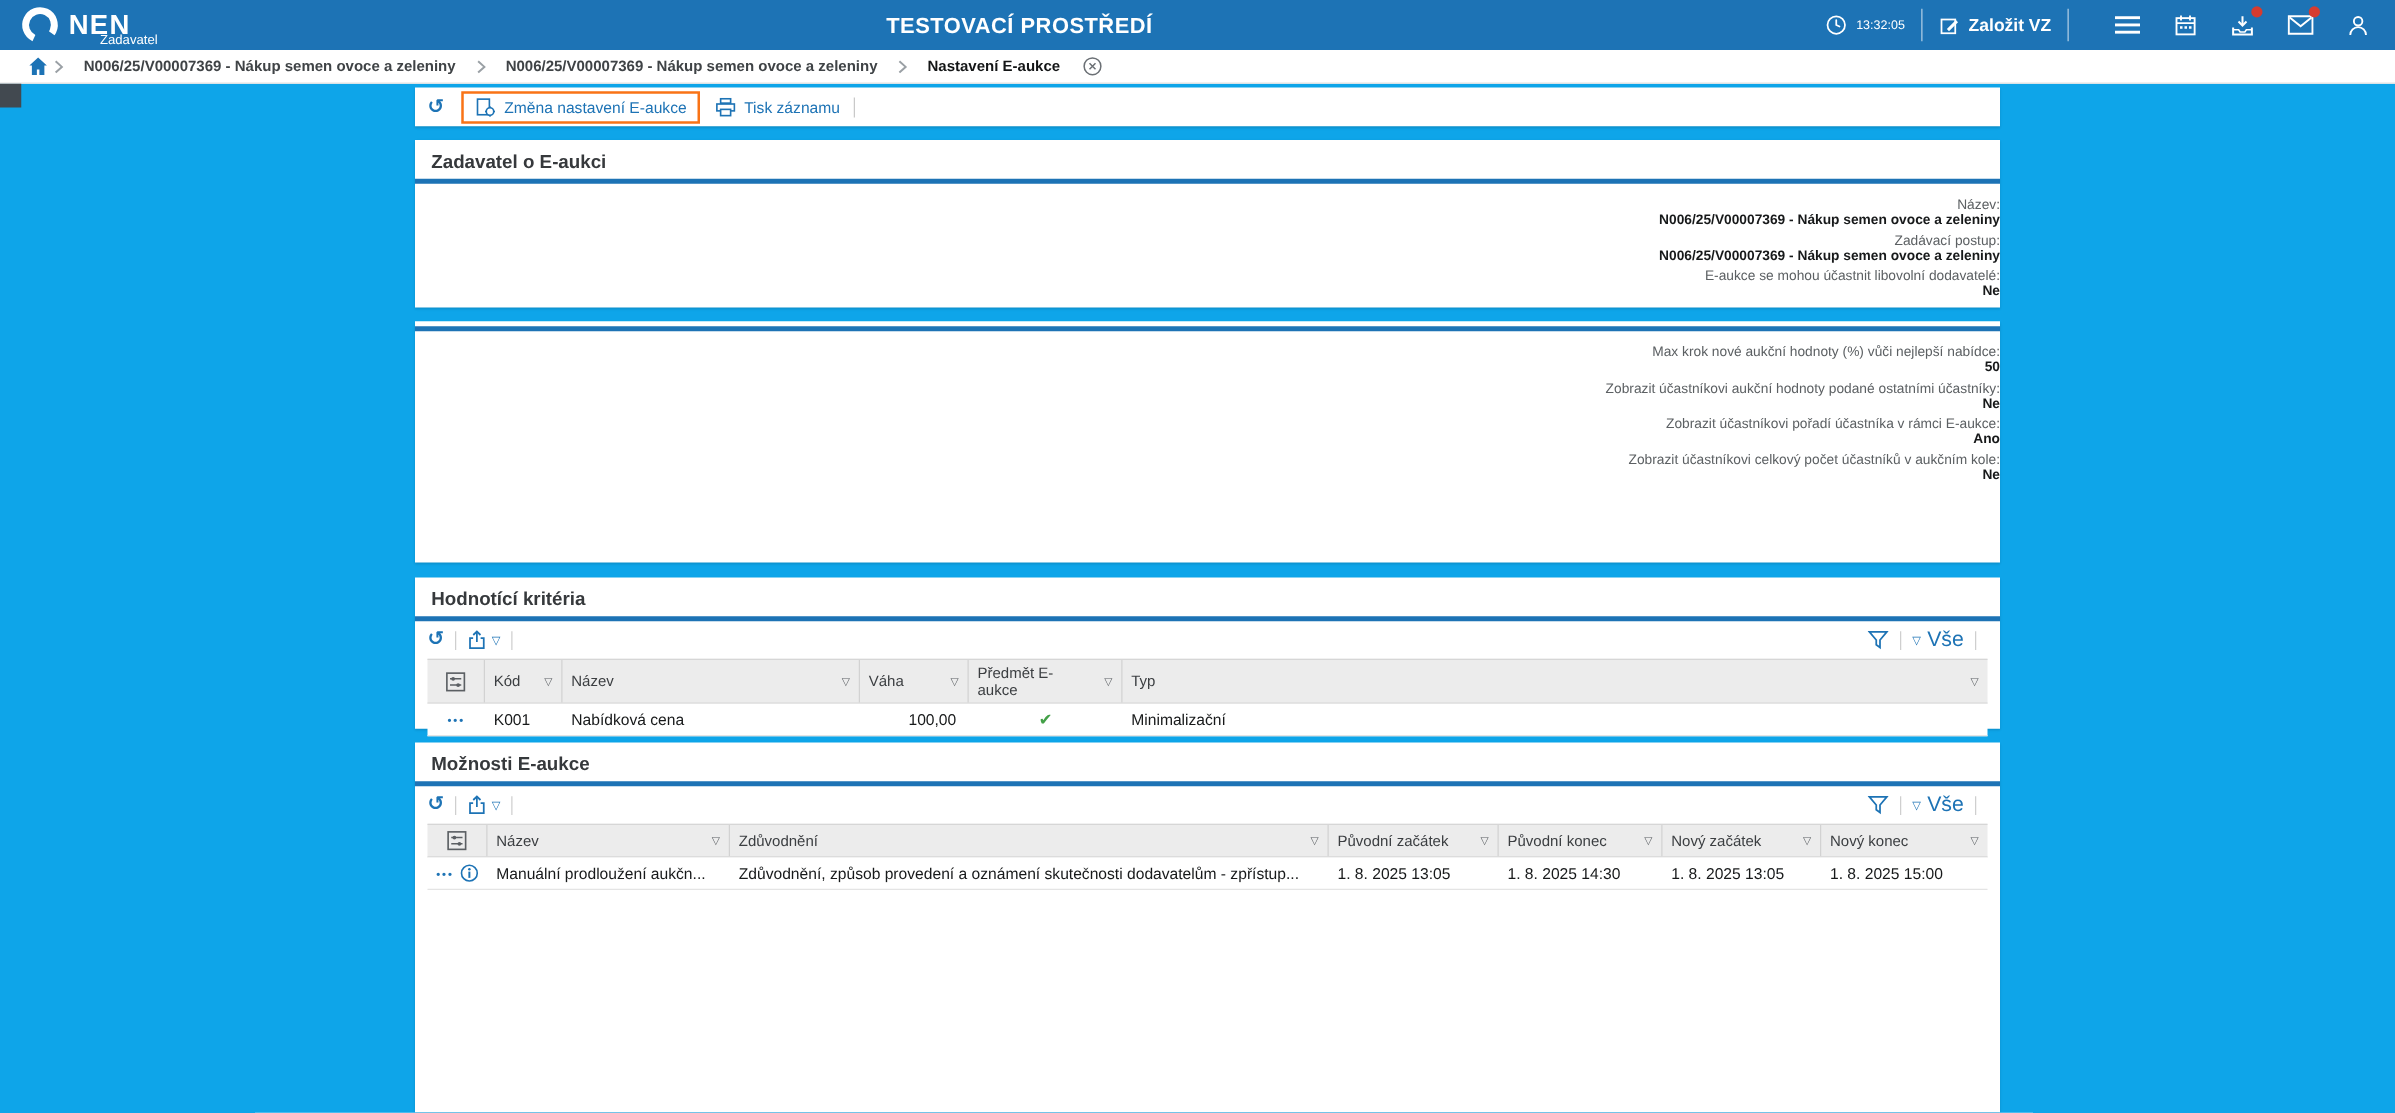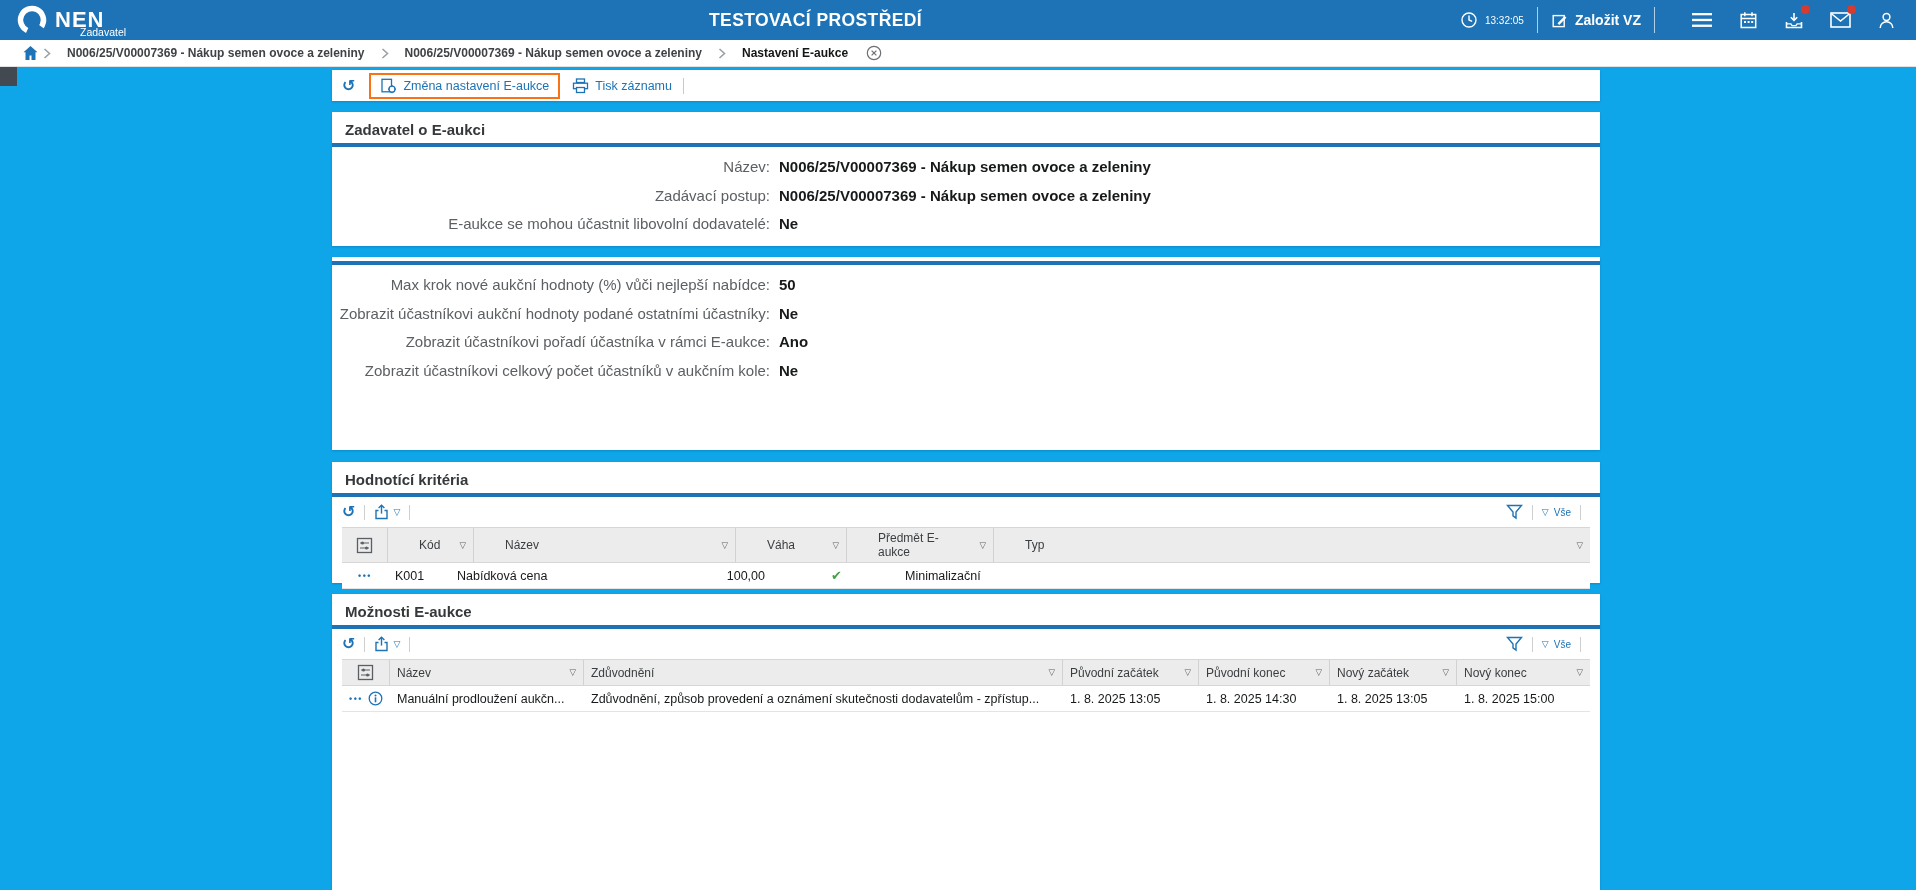--- a/index.html
+++ b/index.html
@@ -41,43 +41,43 @@
   .sec-rule{height:4px;background:#1d73b5;margin-top:4px;}
 
   
   .tb-btn{display:flex;align-items:center;gap:6px;color:#1d73b5;font-size:12.5px;cursor:pointer;white-space:nowrap;}
   .red-box{display:flex;align-items:center;gap:6px;border:2px solid #f97316;padding:3px 9px;margin-left:14px;}
   .tb-sep{width:1px;height:16px;background:#c9c9c9;margin:0 11px;}
   .ref-glyph{font-size:16px;font-weight:bold;color:#1d73b5;line-height:1;cursor:pointer;}
 
   
   .fields{padding-top:11px;}
-  .frow{display:flex;align-items:flex-start;height:28.6px;font-size:15px;}
+  .frow{display:flex;align-items:flex-end;height:28.6px;font-size:11px;flex-direction:column;}
   .flabel{width:438px;text-align:right;color:#5c6063;}
   .fvalue{margin-left:9px;font-weight:bold;color:#17191a;}
 
   
   .tt{display:flex;align-items:center;justify-content:space-between;height:30px;padding:0 10px;}
   .tt-left,.tt-right{display:flex;align-items:center;}
   .tt-sep{width:1px;height:15px;background:#cfcfcf;margin:0 9px;}
   .sort{font-size:8.5px;color:#5b5f63;line-height:1;}
   .tt .sort{color:#1d73b5;font-size:9px;}
-  .vse{color:#1d73b5;font-size:10px;margin-left:5px;cursor:pointer;}
+  .vse{color:#1d73b5;font-size:17px;margin-left:5px;cursor:pointer;}
 
   
   .tbl{margin:0 10px;}
   .thead{display:flex;background:#ececec;border:1px solid #d6d6d6;border-left:none;border-right:none;box-sizing:border-box;color:#3b3e41;font-size:12px;}
   .th{display:flex;align-items:center;justify-content:space-between;padding:3px 7px;border-right:1px solid #d2d2d2;box-sizing:border-box;cursor:pointer;}
   .th:last-child{border-right:none;}
   .th-ico{display:flex;align-items:center;justify-content:center;cursor:pointer;}
   .tr{display:flex;align-items:center;height:25px;border-bottom:1px solid #e4e4e4;font-size:12.5px;color:#17191a;background:#fff;cursor:pointer;}
   .td{display:flex;align-items:center;padding:0 7px;box-sizing:border-box;white-space:nowrap;overflow:hidden;}
   .dots{color:#1d73b5;font-size:9px;letter-spacing:1.5px;font-weight:bold;cursor:pointer;}
   .check{color:#43a047;font-size:13px;font-weight:bold;}
-  #crit-head{min-height:30px;gap:24px;}
+  #crit-head{min-height:30px;}
   #opt-head{min-height:27px;}
 
   
   .c-icon{width:46px;justify-content:center;}
   .c-kod{width:62px;}
   .c-nazev{width:238px;}
   .c-vaha{width:87px;}
   .c-predmet{width:123px;}
   .c-typ{flex:1;text-align:center;}
   .td.c-vaha{justify-content:flex-end;padding-right:10px;}

